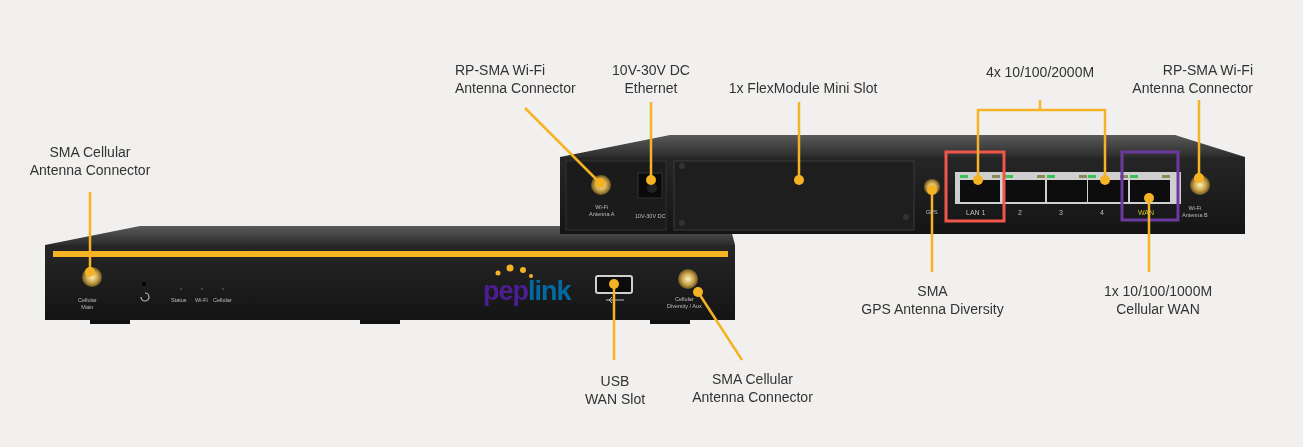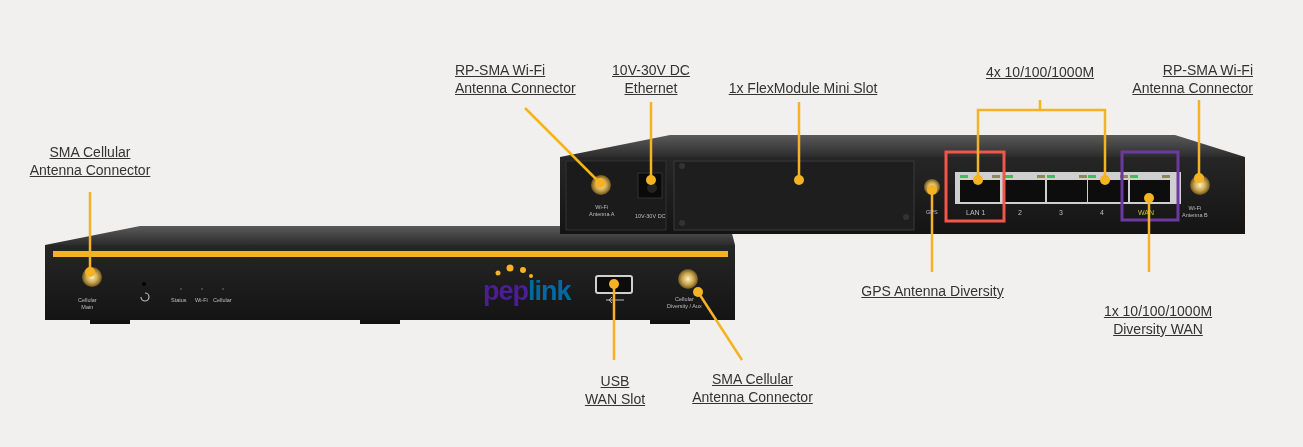--- a/index.html
+++ b/index.html
@@ -1,17 +1,17 @@
 <!DOCTYPE html>
 <html><head>
 <meta charset="utf-8">
 <style>
   html,body{margin:0;padding:0;}
   body{width:1303px;height:447px;background:#f1f0ee;position:relative;overflow:hidden;font-family:"Liberation Sans",sans-serif;color:#2e2e2e;}
-  .callout{position:absolute;font-size:14px;line-height:18px;text-align:center;white-space:nowrap;color:#333;text-decoration:underline;}
+  .callout{position:absolute;font-size:14px;line-height:18px;text-align:center;white-space:nowrap;color:#333;}
   .callout span{display:block;}
   .device{position:absolute;}
   .tiny{position:absolute;font-size:5.5px;color:#bfbfbf;text-align:center;line-height:7px;white-space:nowrap;}
 </style>
 </head>
 <body>
 
 <svg class="device" width="1303" height="447" style="left:0;top:0;position:absolute;">
   <defs>
     <linearGradient id="topGrad" x1="0" y1="0" x2="0" y2="1">
@@ -171,25 +171,26 @@
     <span>Antenna Connector</span>
 </div>
 <div class="callout" style="left:603px;top:61px;width:96px;">
   <span>10V-30V DC</span>
     <span>Ethernet</span>
 </div>
 <div class="callout" style="left:718px;top:79px;width:170px;">
   <span>1x FlexModule Mini Slot</span>
 </div>
 <div class="callout" style="left:975px;top:63px;width:130px;">
-  <span>4x 10/100/1000M</span>
+  <span>4x 10/100/2000M</span>
 </div>
 <div class="callout" style="left:1118px;top:61px;width:135px;text-align:right;">
   <span>RP-SMA Wi-Fi</span>
     <span>Antenna Connector</span>
 </div>
 <div class="callout" style="left:845px;top:282px;width:175px;">
+  <span>SMA</span>
     <span>GPS Antenna Diversity</span>
 </div>
-<div class="callout" style="left:1098px;top:282px;width:120px;margin-top:20px;">
+<div class="callout" style="left:1098px;top:282px;width:120px;">
   <span>1x 10/100/1000M</span>
-    <span>Diversity WAN</span>
+    <span>Cellular WAN</span>
 </div>
 
 </body></html>

